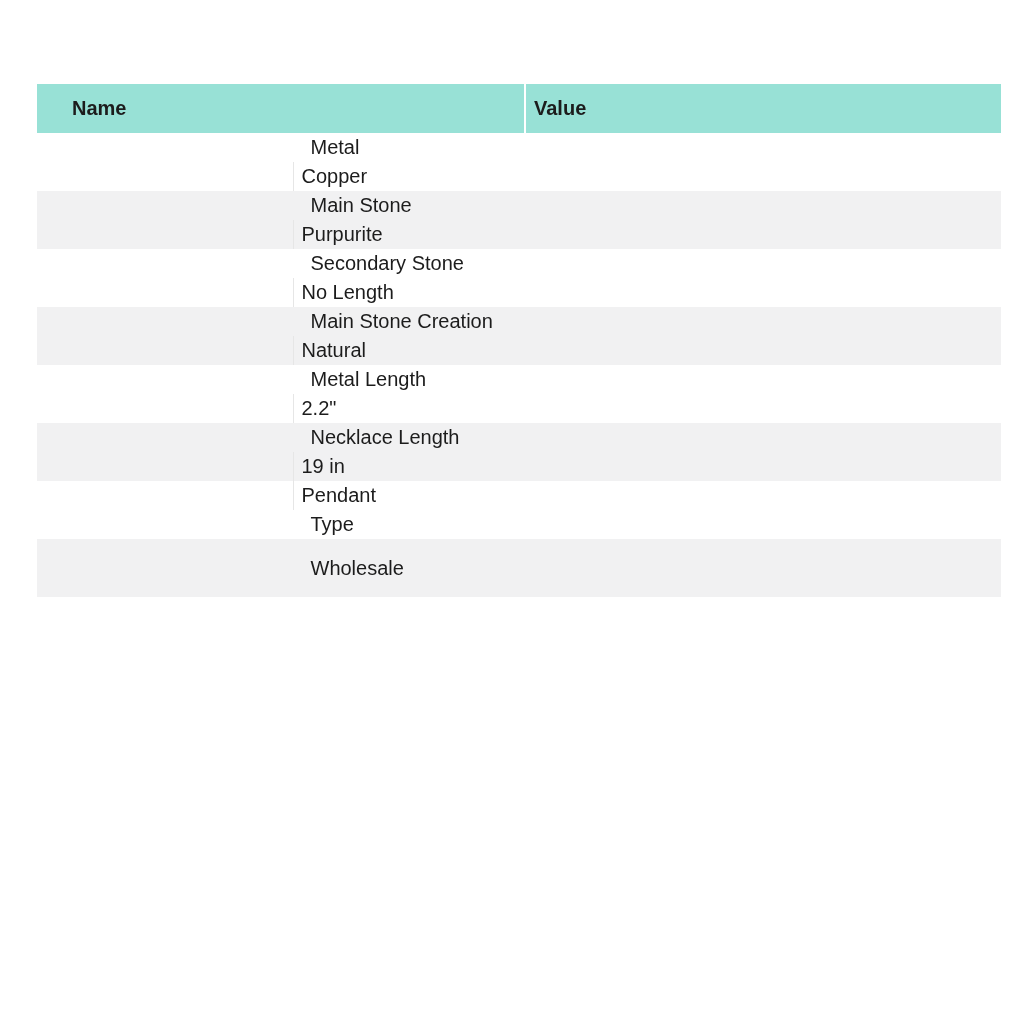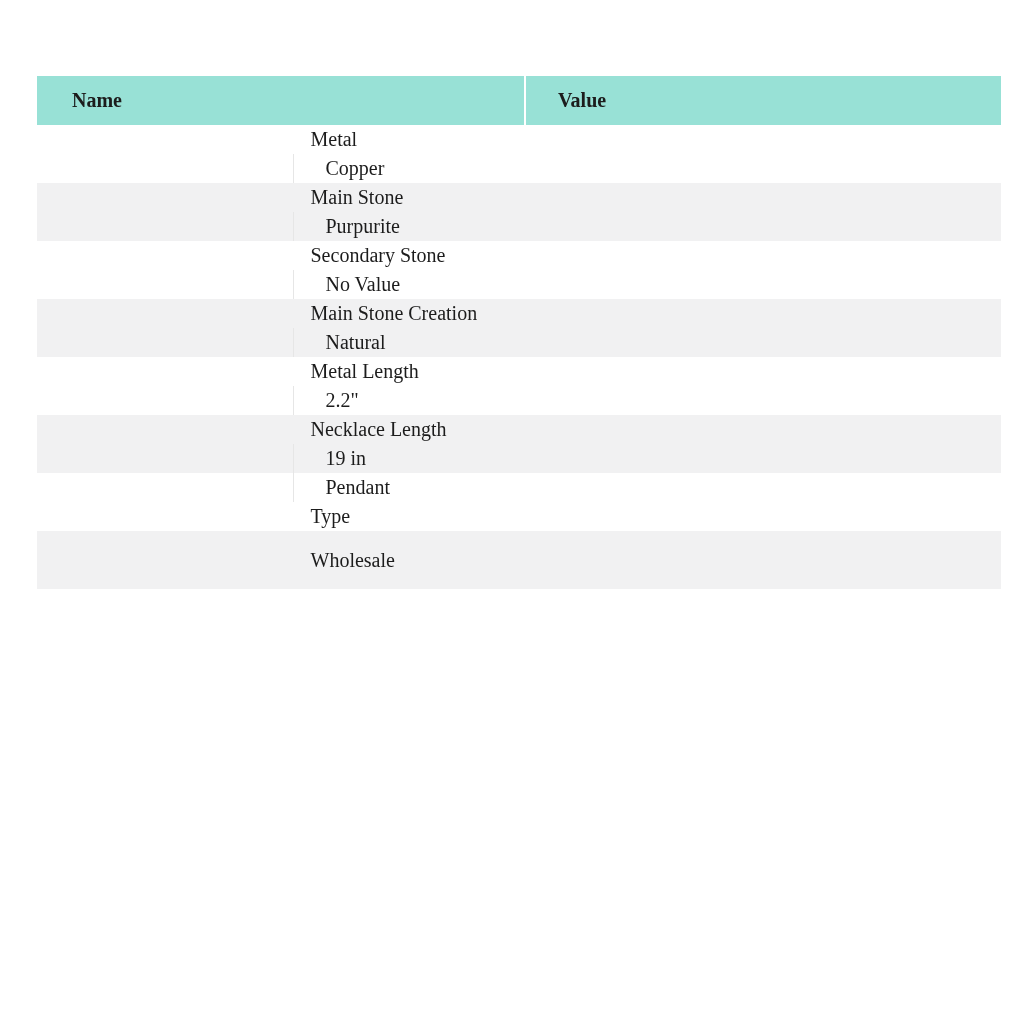--- a/index.html
+++ b/index.html
@@ -11,23 +11,22 @@
       height: 1024px;
       background: #ffffff;
       font-family: "Liberation Sans", sans-serif;
       color: #1c1c1c;
       position: relative;
       overflow: hidden;
     }
     .spec-table {
       position: absolute;
       left: 37px;
-      top: 76px;
+      top: 84px;
       width: 964px;
-      font-family: Liberation Serif, serif;
     }
     .thead {
       display: flex;
       height: 49px;
       align-items: center;
       background: #98e1d6;
       font-weight: bold;
       font-size: 20px;
     }
     .th, .td {
@@ -35,21 +34,21 @@
       display: flex;
       align-items: center;
       height: 100%;
     }
     .name-col {
       width: 487px;
       padding-left: 35px;
     }
     .value-col {
       width: 477px;
-      padding-left: 32px;
+      padding-left: 8px;
     }
     .thead .value-col {
       border-left: 2px solid #ffffff;
     }
     .tr {
       display: flex;
       height: 58px;
       align-items: center;
       font-size: 20px;
       background: #ffffff;
@@ -75,21 +74,21 @@
       <div class="tr">
         <div class="td name-col">Metal</div>
         <div class="td value-col">Copper</div>
       </div>
       <div class="tr">
         <div class="td name-col">Main Stone</div>
         <div class="td value-col">Purpurite</div>
       </div>
       <div class="tr">
         <div class="td name-col">Secondary Stone</div>
-        <div class="td value-col">No Value</div>
+        <div class="td value-col">No Length</div>
       </div>
       <div class="tr">
         <div class="td name-col">Main Stone Creation</div>
         <div class="td value-col">Natural</div>
       </div>
       <div class="tr">
         <div class="td name-col">Metal Length</div>
         <div class="td value-col">2.2"</div>
       </div>
       <div class="tr">

